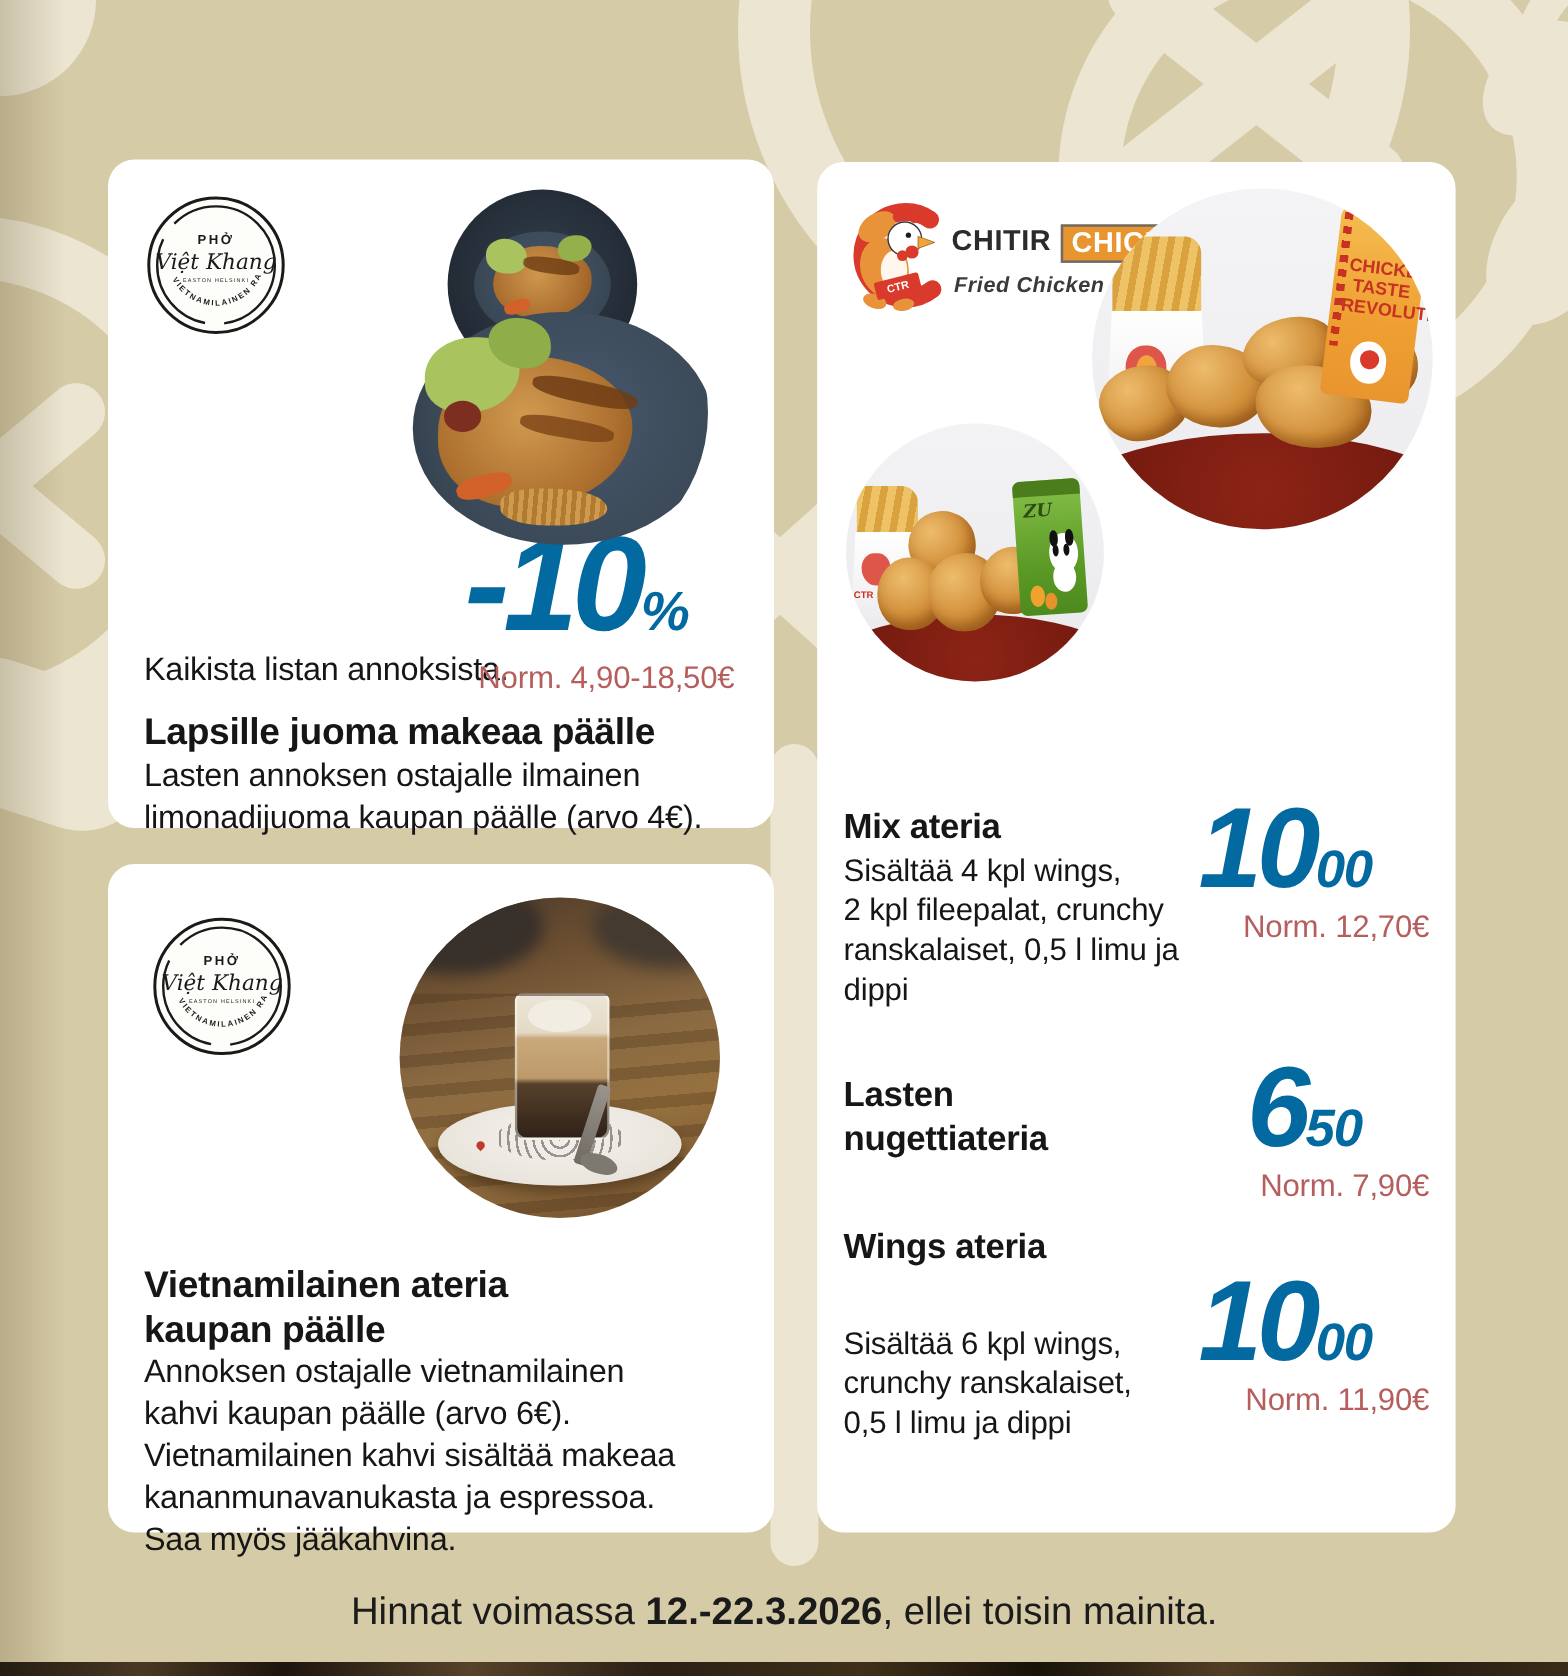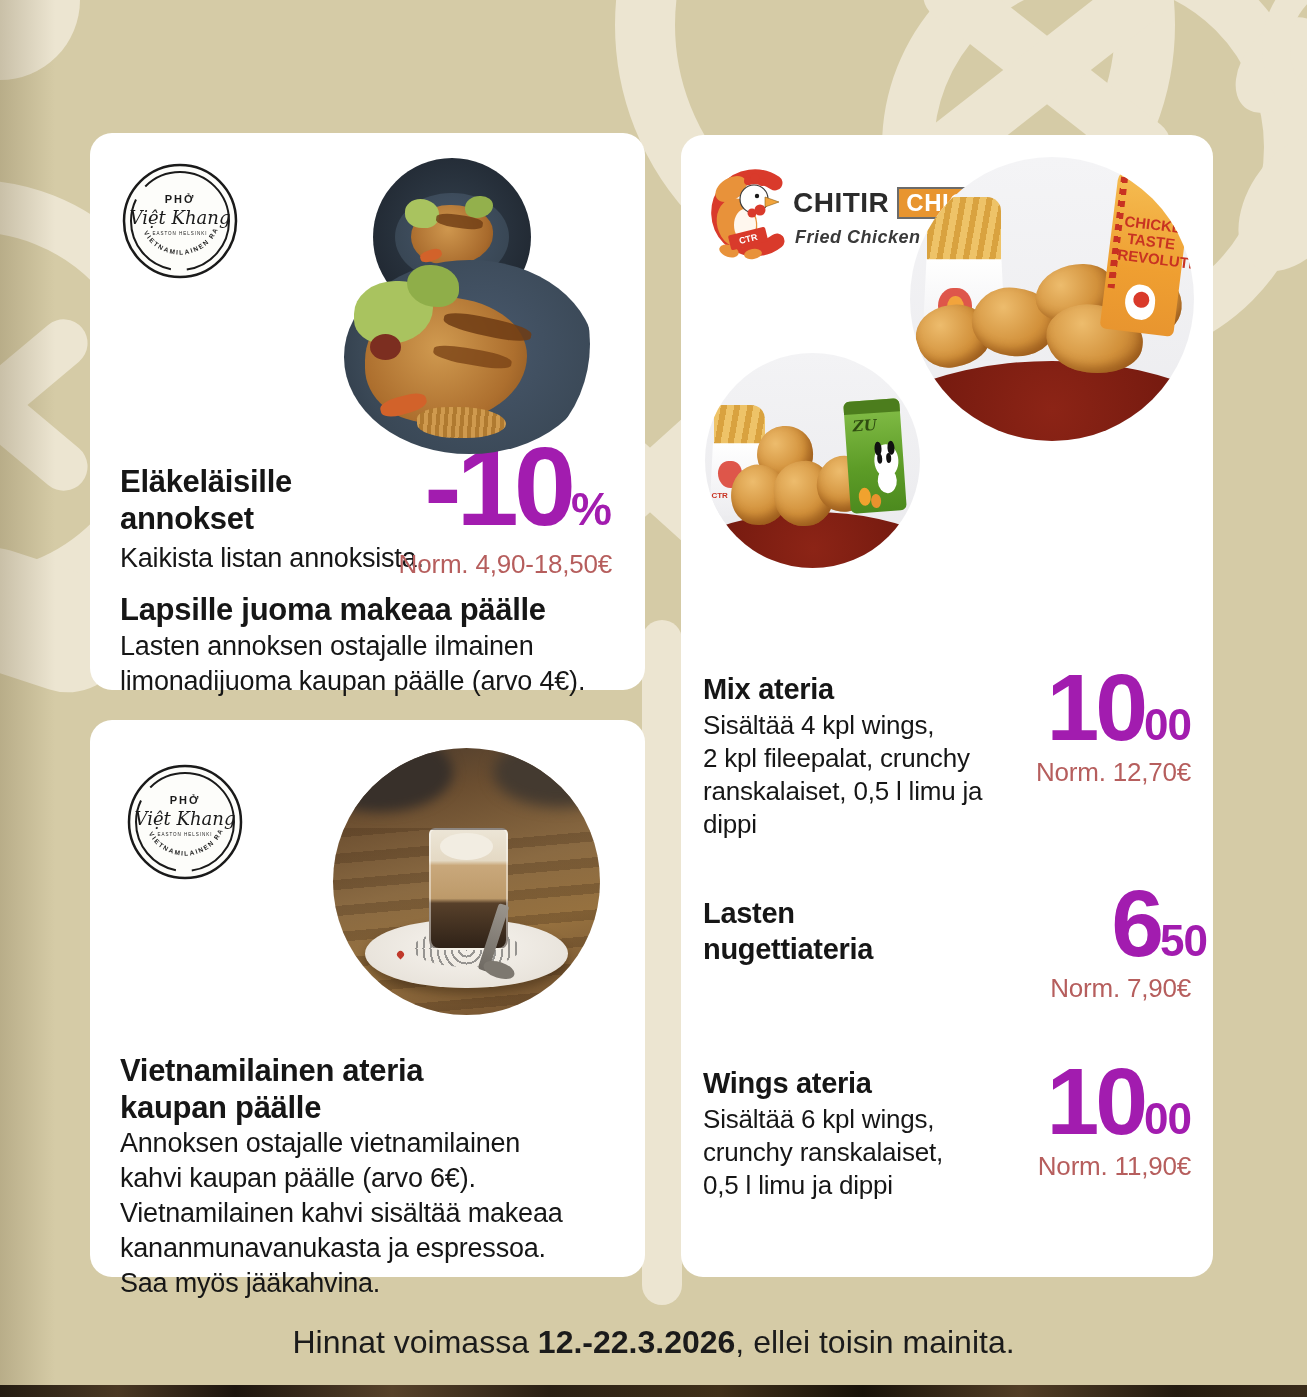--- a/index.html
+++ b/index.html
@@ -13,35 +13,35 @@
   .bar{background:#ece5d1;border-radius:30px;}
   .blob{background:#ece5d1;border-radius:50%;}
   
   .card{position:absolute;background:#ffffff;border-radius:22px;z-index:5;}
   .photo-circle{position:absolute;border-radius:50%;overflow:hidden;}
   
   .h1{font-weight:bold;font-size:31px;line-height:37px;white-space:pre-line;letter-spacing:-.3px;}
   .body-txt{font-size:27px;line-height:35px;white-space:pre-line;letter-spacing:-.2px;}
   .h-item{font-weight:bold;font-size:29px;line-height:36px;white-space:pre-line;letter-spacing:-.3px;}
   .item-desc{font-size:26px;line-height:33px;white-space:pre-line;letter-spacing:-.2px;}
-  .price-wrap{position:absolute;text-align:right;color:#a21caf;}
+  .price-wrap{position:absolute;text-align:center;color:#0369a1;font-style:italic;}
   .price-big{font-weight:bold;font-size:95px;line-height:80px;letter-spacing:-4px;}
   .price-cents{font-weight:bold;font-size:44px;letter-spacing:-1px;}
   .price-norm{font-size:26px;color:#b65e5d;letter-spacing:-.2px;}
   .disc-big{font-weight:bold;font-size:112px;line-height:92px;letter-spacing:-5px;}
   .disc-unit{font-weight:bold;font-size:46px;}
   .footer{position:absolute;left:0;right:0;top:1324px;text-align:center;font-size:32px;color:#1b1b1b;z-index:6;}
   .footer b{font-weight:bold;}
   .photo-strip{position:absolute;left:0;right:0;bottom:0;height:12px;z-index:7;
       background:linear-gradient(90deg,#241c12 0%,#4a3823 9%,#1d150e 18%,#57422a 30%,#2a2014 42%,#403019 55%,#181209 66%,#523e26 78%,#241b10 90%,#3a2c1a 100%);}
   
   .vk-logo{position:absolute;}
   
   .ch-brand{position:absolute;display:flex;align-items:flex-start;gap:8px;}
-  .ch-brand .b1{font-weight:bold;font-size:28px;letter-spacing:.5px;color:#2b2b2b;}
+  .ch-brand .b1{font-weight:bold;font-size:24px;letter-spacing:.5px;color:#2b2b2b;}
   .ch-brand .b2{font-weight:bold;font-size:24px;letter-spacing:.5px;color:#ffffff;background:#e8952f;
       border:2px solid #6b6b6b;padding:0 7px;line-height:28px;}
   .ch-brand .reg{font-size:11px;color:#555;margin-top:-4px;}
   .ch-tag{position:absolute;font-style:italic;font-weight:bold;font-size:18px;color:#3a3a3a;letter-spacing:.5px;}
   .ch-tag .more{color:#d93a2b;}
   
   .floor{position:absolute;left:-30%;width:160%;height:85%;border-radius:50%;
       background:radial-gradient(circle at 50% 20%, #8c2416 0%, #6e170d 55%, #490904 100%);}
   .fries-top{position:absolute;background:repeating-linear-gradient(100deg,#eec368 0 7px,#d9a23f 7px 13px);
       border-radius:8px 14px 2px 2px;}
@@ -105,22 +105,20 @@
       <div style="position:absolute;left:14%;top:32%;width:62%;height:48%;border-radius:46% 54% 58% 42%/52% 48% 55% 45%;background:radial-gradient(circle at 45% 40%,#d09a50 0%,#ad6f2e 65%,#86511e 100%);"></div>
       <div style="position:absolute;left:10%;top:26%;width:30%;height:24%;border-radius:55% 45% 60% 40%;background:#a9c35f;"></div>
       <div style="position:absolute;left:30%;top:20%;width:20%;height:16%;border-radius:45% 55% 40% 60%;background:#8fae49;"></div>
       <div style="position:absolute;left:16%;top:46%;width:12%;height:10%;border-radius:50%;background:#7c2e20;"></div>
       <div style="position:absolute;left:20%;top:70%;width:18%;height:7%;border-radius:40%;background:#d2622a;transform:rotate(-15deg);"></div>
       <div style="position:absolute;left:44%;top:40%;width:34%;height:7%;border-radius:40%;background:#6e3c14;transform:rotate(12deg);opacity:.85;"></div>
       <div style="position:absolute;left:40%;top:52%;width:30%;height:6%;border-radius:40%;background:#7a4316;transform:rotate(10deg);opacity:.8;"></div>
       <div style="position:absolute;left:34%;top:74%;width:34%;height:12%;border-radius:40% 60% 50% 50%;background:repeating-linear-gradient(95deg,#cf9a4e 0 4px,#b07a30 4px 8px);"></div>
     </div>
 
-    <div class="h1 pre" style="position:absolute;left:30px;top:330px;">Eläkeläisille
-annokset</div>
     <div class="body-txt" style="position:absolute;left:30px;top:408px;">Kaikista listan annoksista.</div>
 
     <div class="price-wrap" style="left:260px;top:308px;width:262px;">
       <span class="disc-big">-10</span><span class="disc-unit">%</span>
     </div>
     <div class="price-norm" style="position:absolute;left:260px;top:416px;width:262px;text-align:right;">Norm. 4,90-18,50€</div>
 
     <div class="h1" style="position:absolute;left:30px;top:458px;">Lapsille juoma makeaa päälle</div>
     <div class="body-txt" style="position:absolute;left:30px;top:496px;">Lasten annoksen ostajalle ilmainen
 limonadijuoma kaupan päälle (arvo 4€).</div>
@@ -253,21 +251,21 @@
     </div>
     <div class="price-norm" style="position:absolute;left:270px;top:622px;width:240px;text-align:right;">Norm. 12,70€</div>
 
     <div class="h-item" style="position:absolute;left:22px;top:742px;margin-top:18px;">Lasten
 nugettiateria</div>
     <div class="price-wrap" style="left:286px;top:748px;width:240px;">
       <span class="price-big">6</span><span class="price-cents">50</span>
     </div>
     <div class="price-norm" style="position:absolute;left:270px;top:838px;width:240px;text-align:right;">Norm. 7,90€</div>
 
-    <div class="h-item" style="position:absolute;left:22px;top:930px;text-align:center;">Wings ateria</div>
+    <div class="h-item" style="position:absolute;left:22px;top:886px;text-align:center;">Wings ateria</div>
     <div class="item-desc" style="position:absolute;left:22px;top:968px;">Sisältää 6 kpl wings,
 crunchy ranskalaiset,
 0,5 l limu ja dippi</div>
     <div class="price-wrap" style="left:270px;top:926px;width:240px;">
       <span class="price-big">10</span><span class="price-cents">00</span>
     </div>
     <div class="price-norm" style="position:absolute;left:270px;top:1016px;width:240px;text-align:right;">Norm. 11,90€</div>
   </div>
 
   <div class="footer">

